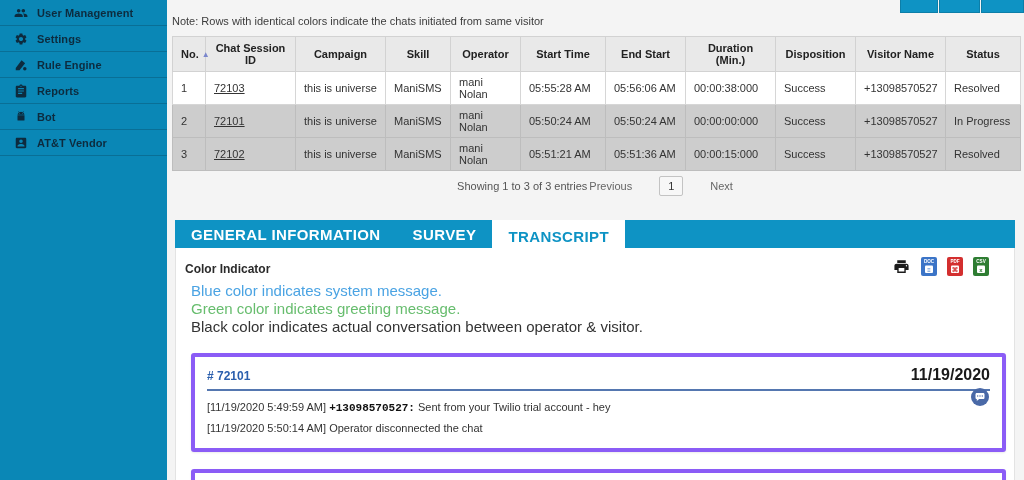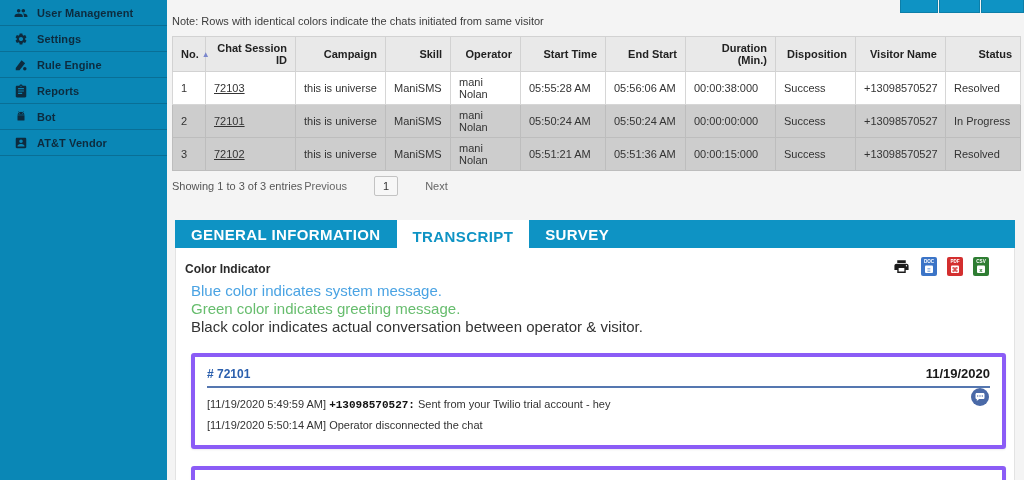--- a/index.html
+++ b/index.html
@@ -18,27 +18,27 @@
   .main{position:absolute;left:167px;top:0;width:857px;height:480px;background:#f4f4f4;}
 
   .top-btn{position:absolute;top:0;height:12px;background:#0e93c4;border:1px solid #0c7ea8;border-top:none;}
   .top-btn.b1{right:86px;width:36px;}
   .top-btn.b2{right:44px;width:39px;}
   .top-btn.b3{right:0;width:41px;}
 
   .note{margin:15px 0 0 5px;font-size:11px;color:#3c3c3c;}
 
   table.sessions{border-collapse:collapse;margin:9px 0 0 5px;width:848px;table-layout:fixed;font-size:11px;}
-  table.sessions th{background:#e9e9e9;border:1px solid #d2d2d2;text-align:right;padding:5px 8px;color:#222;font-size:11px;}
+  table.sessions th{background:#e9e9e9;border:1px solid #d2d2d2;text-align:center;padding:5px 8px;color:#222;font-size:11px;}
   table.sessions td{background:#fff;border:1px solid #d6d6d6;padding:4px 8px;color:#333;}
   tr.same-visitor td{background:#cdcdcd;border-color:#bdbdbd;}
   .sort-arrow{font-size:8px;color:#7a86cc;margin-left:3px;vertical-align:1px;}
   a.sess-link{color:#333;text-decoration:underline;cursor:pointer;}
 
-  .table-footer{display:flex;justify-content:flex-start;align-items:center;margin:5px 5px 0 5px;width:848px;box-sizing:border-box;}
+  .table-footer{display:flex;justify-content:center;align-items:center;margin:5px 5px 0 5px;width:848px;box-sizing:border-box;}
   .showing{font-size:11px;color:#555;}
   .pager{display:flex;align-items:center;gap:25px;font-size:11px;color:#666;}
   .pager .nav{cursor:pointer;padding:4px 2px;}
   .page-box{border:1px solid #c3c3c3;background:#f7f7f7;color:#333;padding:3px 8px;border-radius:2px;cursor:pointer;}
 
   
   .tab-panel{margin:24px 0 0 8px;width:840px;}
   .tab-bar{display:flex;height:28px;background:#0e93c4;align-items:flex-start;}
   .tab{display:flex;align-items:center;justify-content:center;height:28px;padding:0 16px;
     color:#fff;font-size:15px;font-weight:bold;letter-spacing:.4px;cursor:pointer;}
@@ -53,21 +53,21 @@
   .line.greet{color:#67bd6e;}
   .line.conv{color:#333;}
 
   .exports{position:absolute;top:9px;right:25px;display:flex;align-items:center;gap:10px;}
   .exports .exp{cursor:pointer;display:flex;align-items:center;}
 
   .chat-card{position:relative;margin:18px 8px 0 15px;border:4px solid #8b5cf6;border-radius:3px;
     box-shadow:0 1px 2px rgba(0,0,0,.08);background:#fff;padding:9px 12px 10px 12px;}
   .card-head{display:flex;justify-content:space-between;align-items:baseline;}
   .card-id{color:#2b5fad;font-size:12px;font-weight:bold;}
-  .card-date{color:#1a1a1a;font-size:13px;font-weight:bold;}
+  .card-date{color:#1a1a1a;font-size:16px;font-weight:bold;}
   .card-sep{border:none;border-top:2px solid #5577b0;margin:5px 0 0 0;}
   .msgs{margin-top:6px;}
   .msg{font-size:11px;color:#333;line-height:20px;}
   .msg .sender{font-weight:bold;color:#111;font-family:Liberation Mono, monospace;}
   .bubble-btn{position:absolute;right:13px;top:31px;width:18px;height:18px;cursor:pointer;}
 </style>
 </head>
 <body>
 
 <div class="app">
@@ -209,22 +209,22 @@
       <span class="pager">
         <span class="nav">Previous</span>
         <span class="page-box">1</span>
         <span class="nav">Next</span>
       </span>
     </div>
 
     <div class="tab-panel">
       <div class="tab-bar">
         <div class="tab">GENERAL INFORMATION</div>
+        <div class="tab">SURVEY</div>
         <div class="tab active">TRANSCRIPT</div>
-        <div class="tab">SURVEY</div>
       </div>
 
       <div class="panel-body">
 
         <div class="exports">
           <span class="exp">
             <svg width="19" height="17" viewBox="0 0 24 24" fill="#1c1c1c">
                 <path d="M19 8H5c-1.66 0-3 1.34-3 3v6h4v4h12v-4h4v-6c0-1.66-1.34-3-3-3zm-3 11H8v-5h8v5zm3-7c-.55 0-1-.45-1-1s.45-1 1-1 1 .45 1 1-.45 1-1 1zm-1-9H6v4h12V3z"></path>
               </svg>
           </span>

